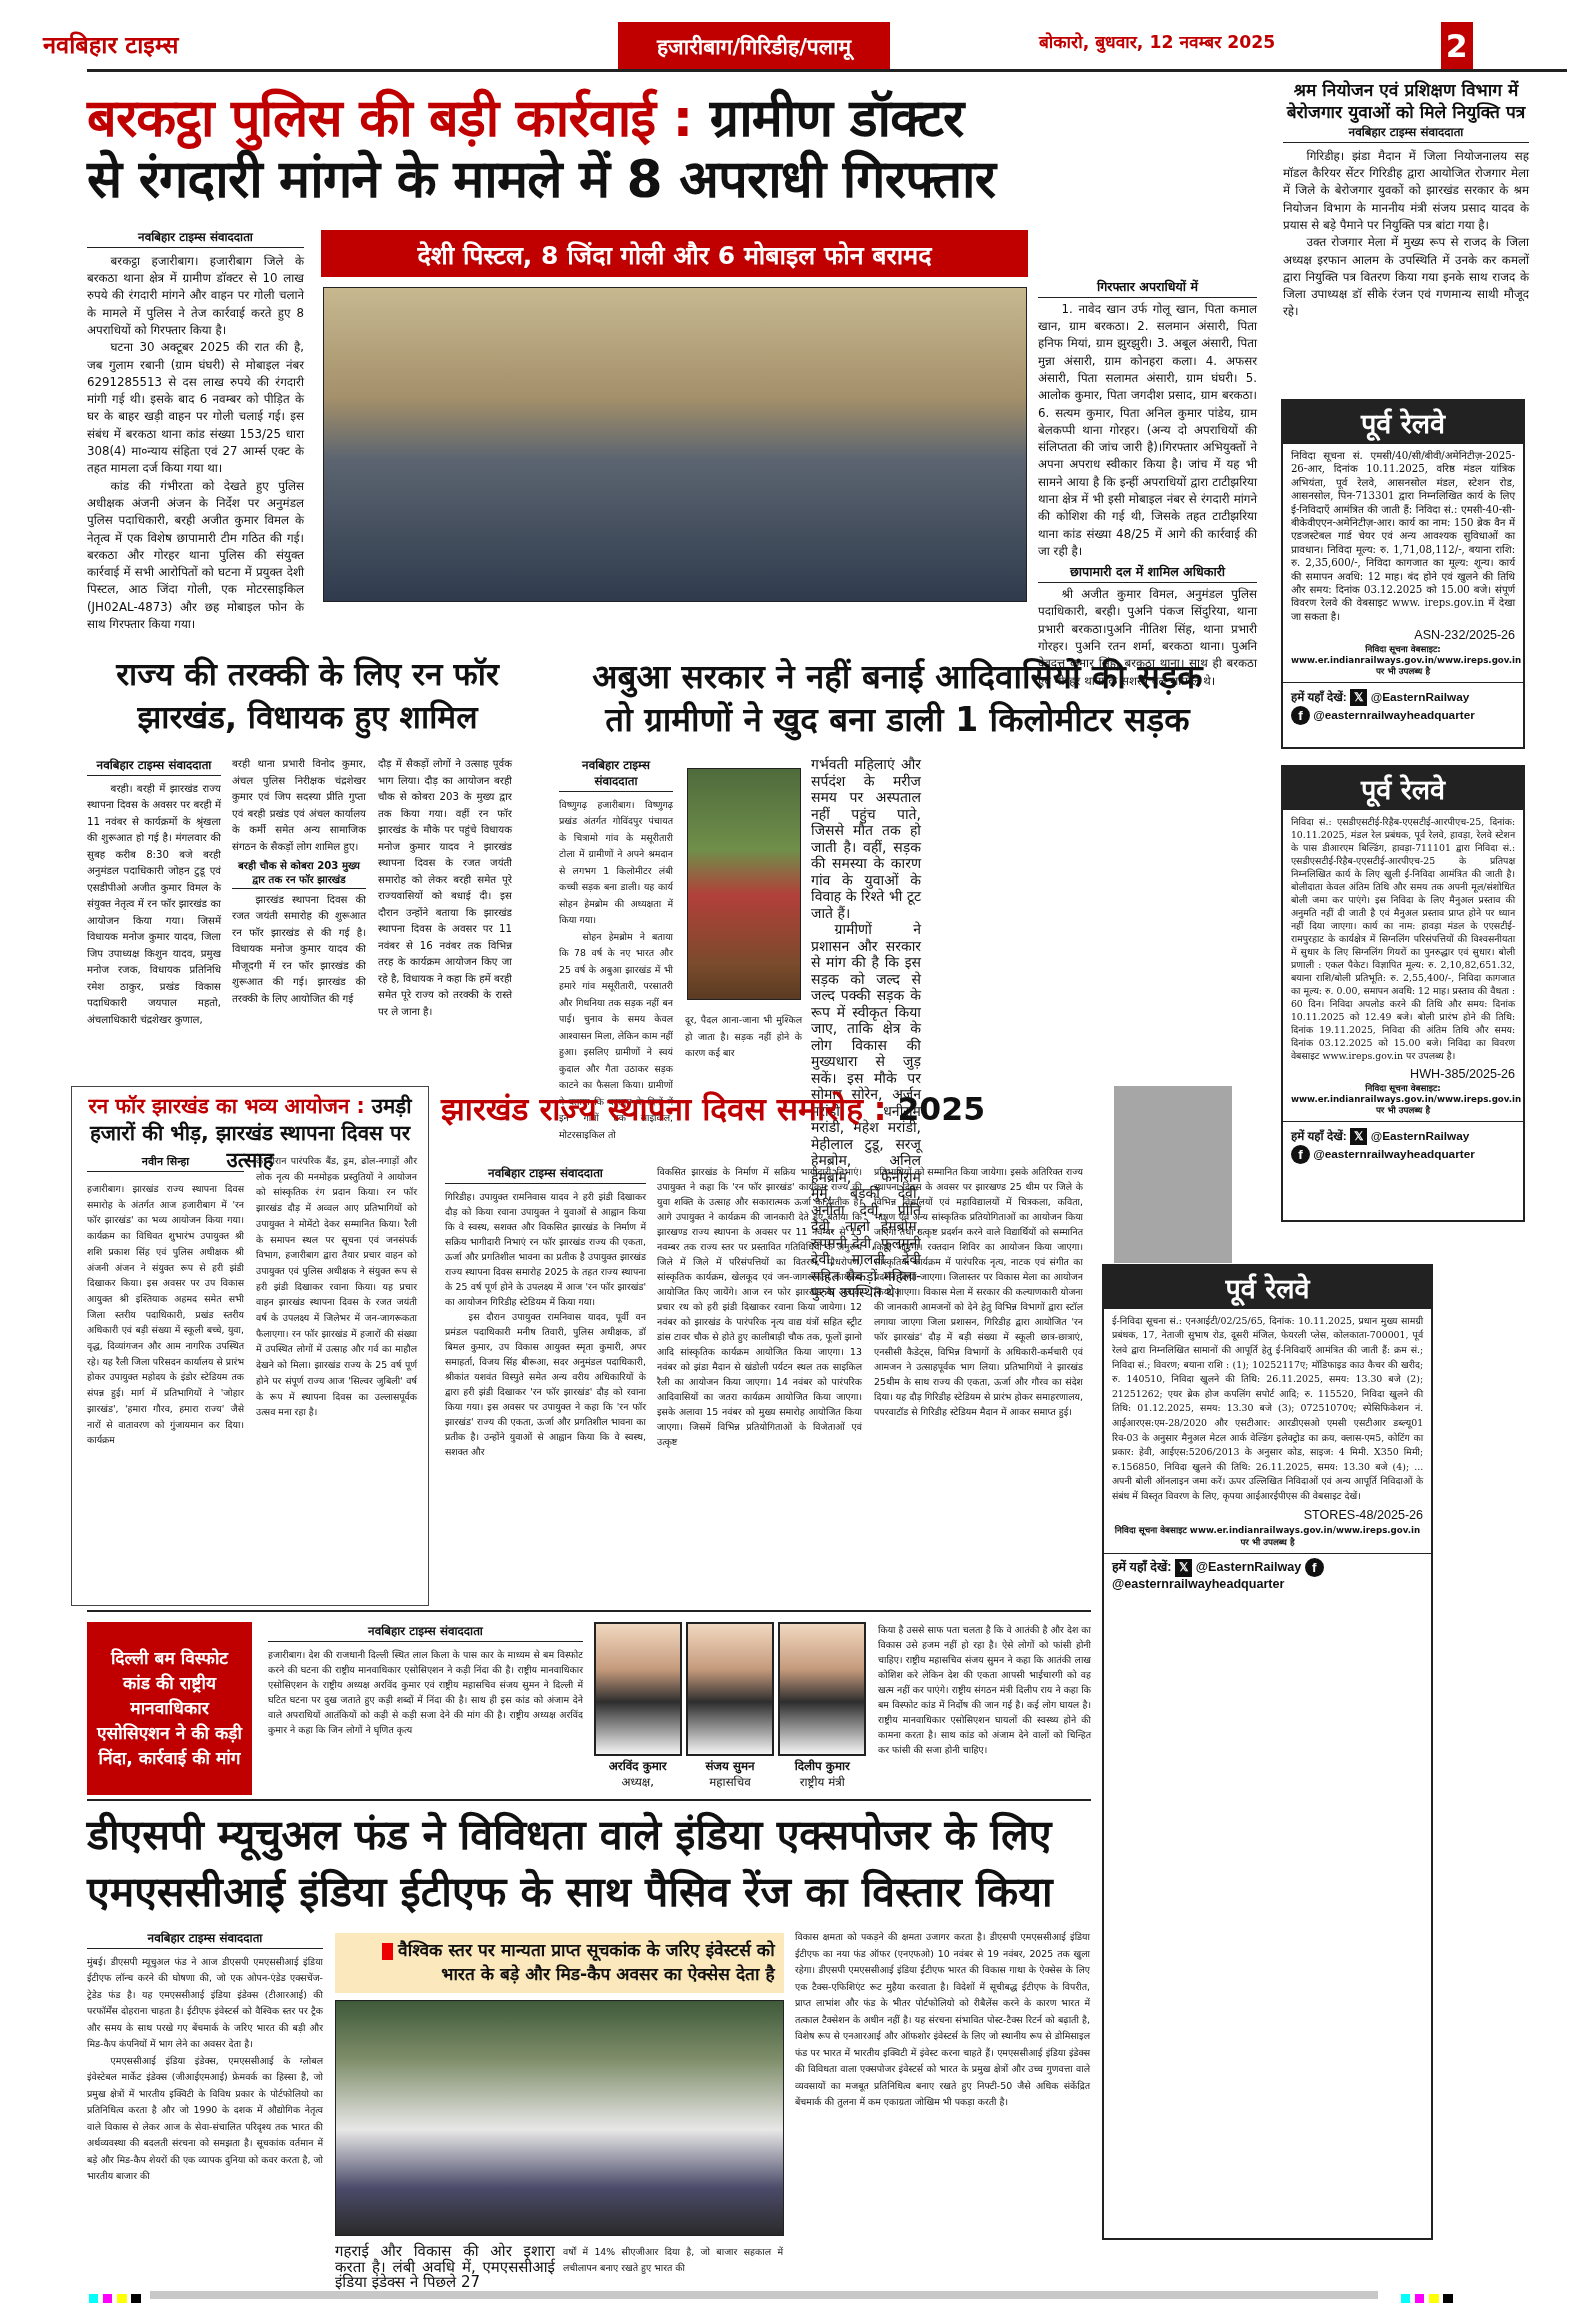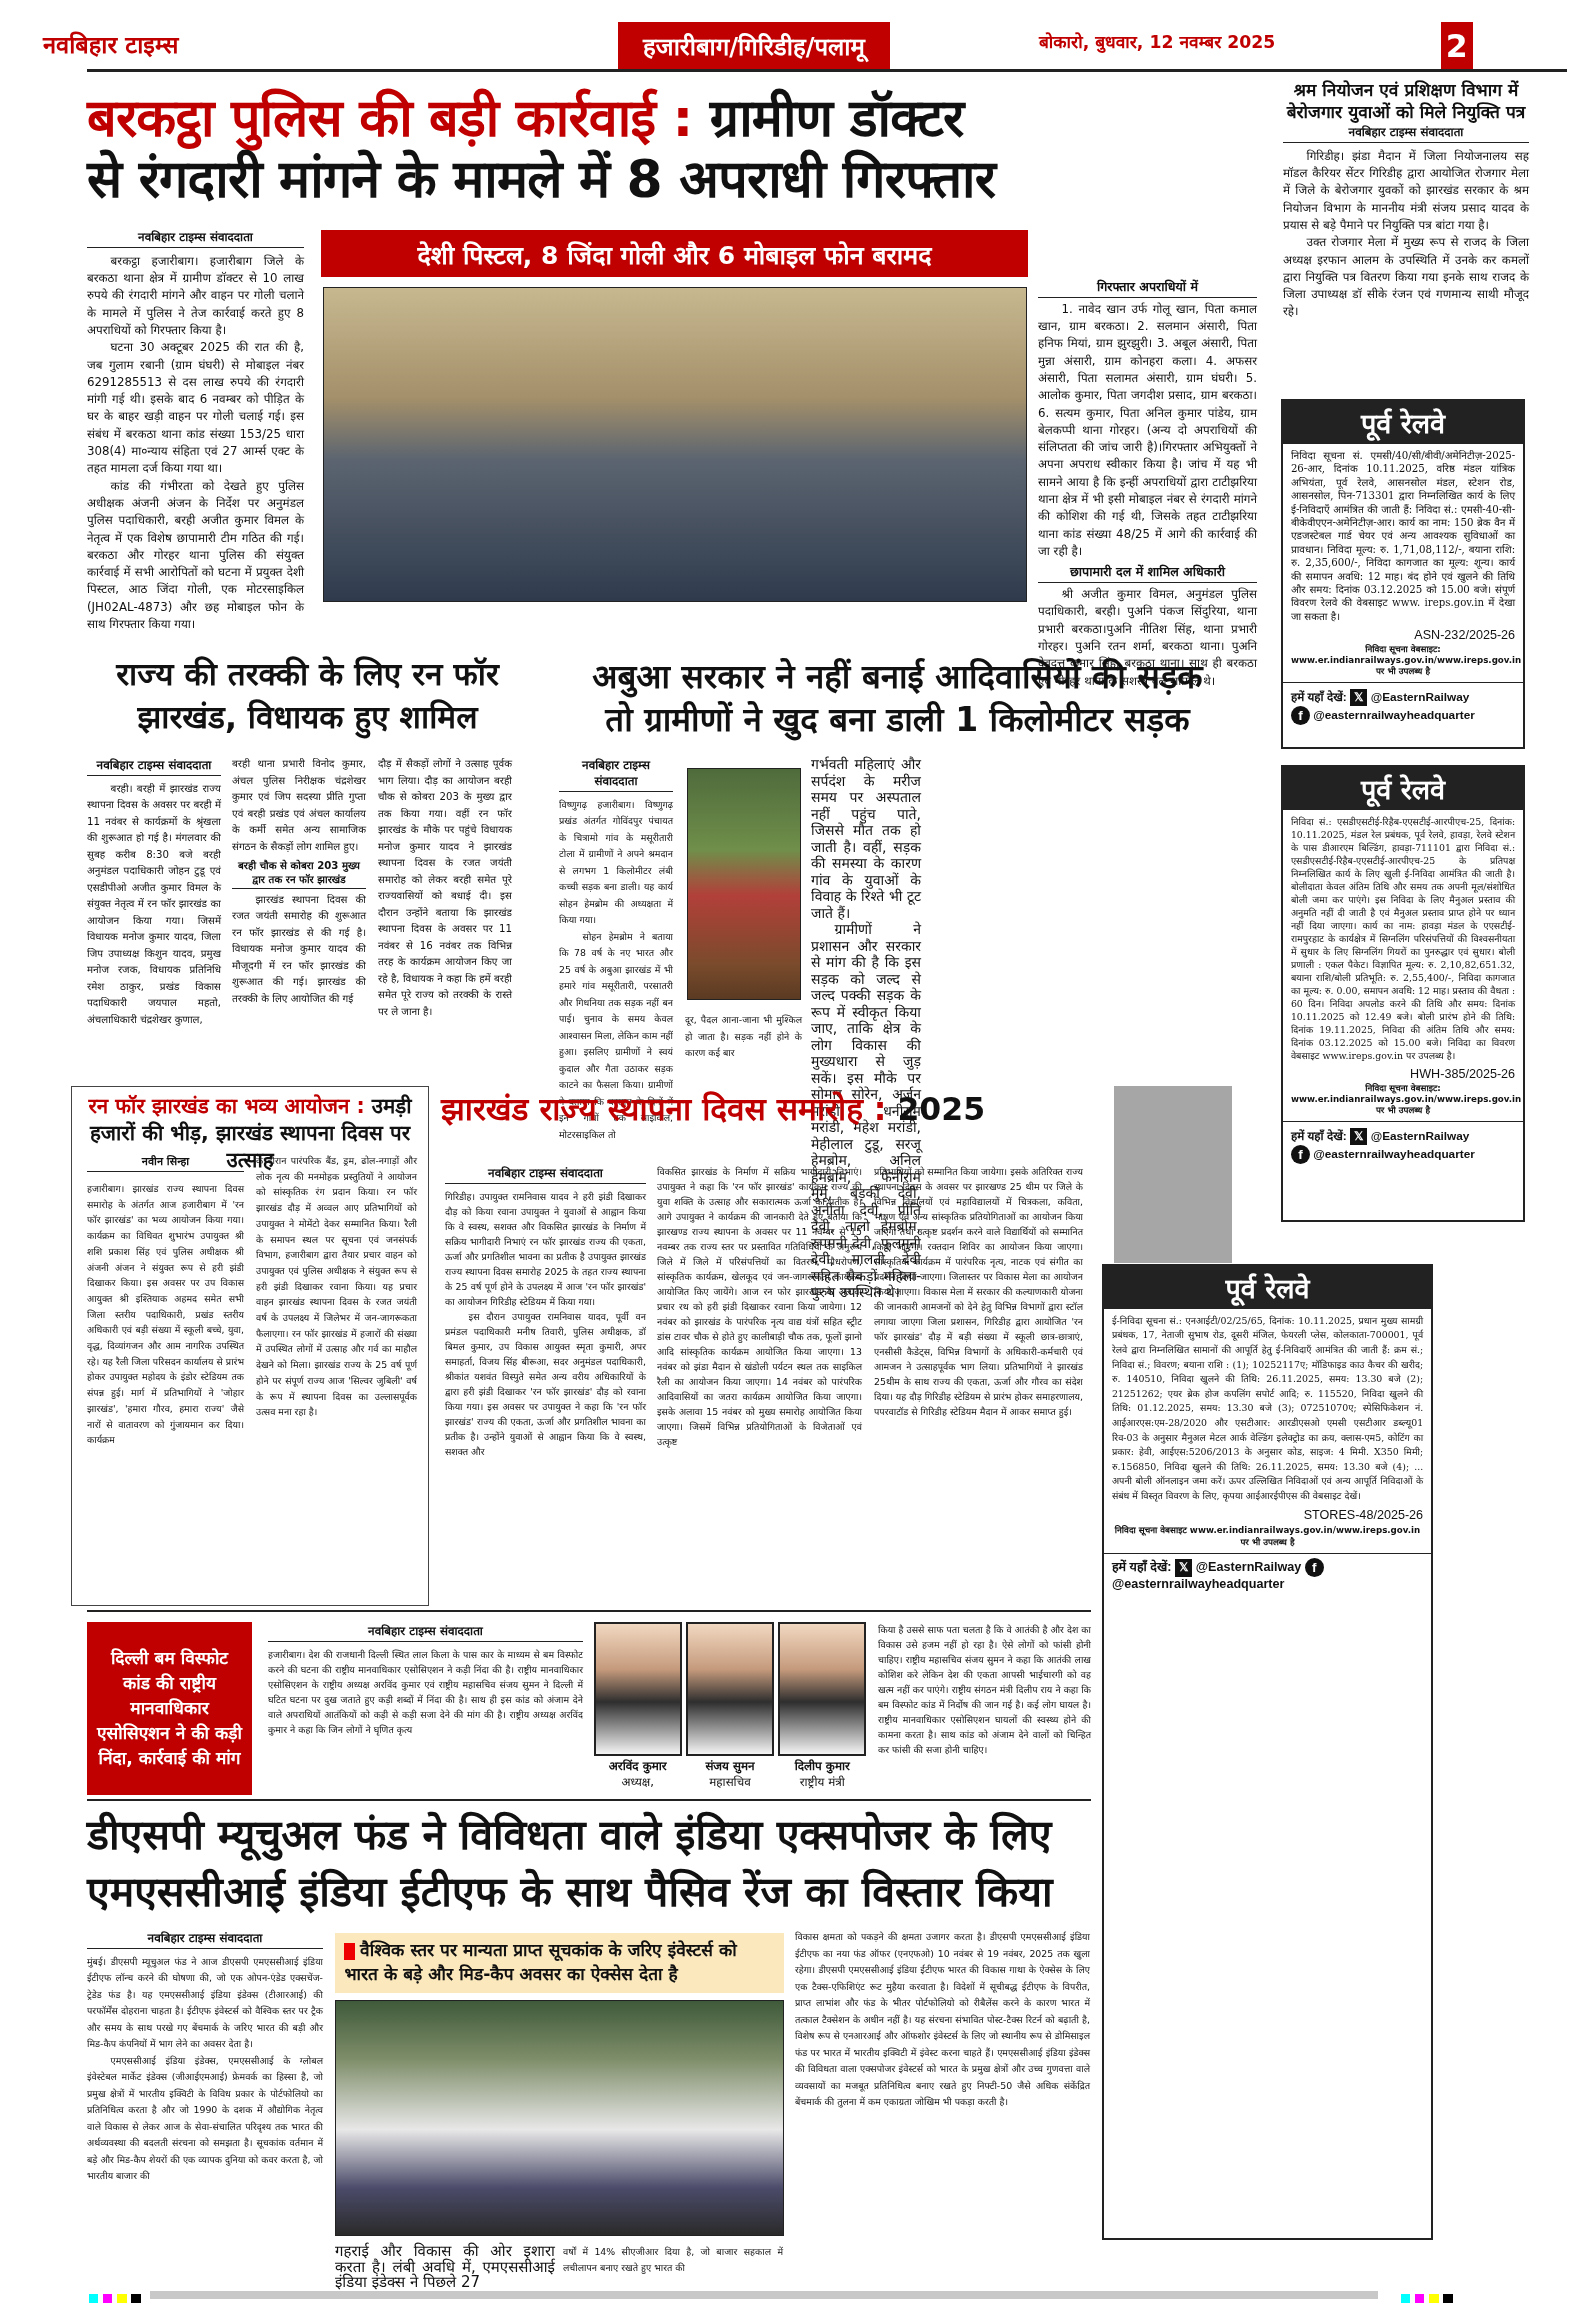--- a/index.html
+++ b/index.html
@@ -1,20 +1,20 @@
 <!DOCTYPE html>
 <html style="font-size:12.6px"><head>
 <meta charset="utf-8">
 <style>
   * { box-sizing: border-box; margin: 0; padding: 0; }
   body { width: 1575px; height: 2319px; background: #fff; font-family: "DejaVu Sans", sans-serif; color: #111; position: relative; overflow: hidden; }
   .abs { position: absolute; }
   .red { color: #c00000; }
   .masthead-title { left: 43px; top: 27.6px; font-size: 23.6px; font-weight: bold; color: #c00000; }
-  .edition-box { left: 618px; top: 22px; width: 272px; height: 47px; background: #c00000; color: #fff; font-size: 24px; font-weight: bold; display: flex; align-items: center; justify-content: center; }
+  .edition-box { left: 618px; top: 22px; width: 272px; height: 47px; background: #c00000; color: #fff; font-size: 21px; font-weight: bold; display: flex; align-items: center; justify-content: center; }
   .dateline { left: 1039px; top: 30px; font-size: 17.3px; font-weight: bold; color: #c00000; }
   .pagenum { left: 1441px; top: 22px; width: 31.5px; height: 47px; background: #c00000; color: #fff; font-size: 31.5px; font-weight: bold; display: flex; align-items: center; justify-content: center; }
   .topline { left: 87px; top: 69px; width: 1480px; height: 3.1px; background: #222; }
   .lead-h1 { left: 87px; top: 88px; width: 1165px; font-size: 52px; font-weight: bold; line-height: 61px; letter-spacing: -0.8px; }
   .byline { font-size: 11.8px; font-weight: bold; text-align: center; border-bottom: 1.6px solid #222; padding-bottom: 3.1px; margin-bottom: 4.7px; }
   .body-text { font-size: 11.8px; line-height: 17.3px; text-align: justify; }
   .body-text p { text-indent: 23.6px; }
   .subhead { font-size: 12.6px; font-weight: bold; text-align: center; border-bottom: 1.6px solid #222; margin: 3.1px 0 3.1px; padding-bottom: 1.6px; }
   .red-banner { background: #c00000; color: #fff; font-size: 25px; font-weight: bold; display: flex; align-items: center; justify-content: center; }
   .photo { background: linear-gradient(135deg, #6b7f5e 0%, #a9b58f 30%, #5d4c3f 60%, #8a6d55 100%); border: 1.6px solid #222; }
@@ -29,21 +29,21 @@
   .rail-web { text-align: center; font-size: 10.2px; font-weight: bold; padding: 1.6px 7.9px 4.7px; }
   .rail-social { border-top: 1.6px solid #222; padding: 4.7px 7.9px; font-size: 15px; font-weight: bold; font-family: "Liberation Sans", sans-serif; }
   .x-icon { display: inline-block; width: 17.3px; height: 17.3px; background: #111; color: #fff; font-size: 11.8px; text-align: center; line-height: 17.3px; vertical-align: middle; }
   .fb-icon { display: inline-block; width: 19px; height: 19px; border-radius: 50%; background: #111; color: #fff; font-size: 13.4px; text-align: center; line-height: 19px; vertical-align: middle; font-weight: bold; }
   .hr { height: 2.4px; background: #222; }
   .box-outline { border: 1.6px solid #444; }
   .gray-block { background: #a6a6a6; }
   .cmyk span { display: inline-block; width: 9.4px; height: 9.4px; margin-right: 4.7px; }
   .gray-bar { background: #c8c8c8; height: 7.9px; }
   .caption { font-size: 11.8px; font-weight: bold; text-align: center; line-height: 15.7px; }
-  .highlight-box { background: #fbe9bd; font-size: 17.3px; font-weight: bold; padding: 6.3px 9.4px; line-height: 23.6px; }
+  .highlight-box { background: #fbe9bd; font-size: 17.3px; font-weight: bold; padding: 6.3px 9.4px; line-height: 23.6px; text-align: right; }
   .red-square { display: inline-block; width: 11px; height: 17.3px; background: #e00; vertical-align: middle; margin-right: 4.7px; }
 </style>
 </head>
 <body>
 
 <div class="abs masthead-title">नवबिहार टाइम्स</div>
 <div class="abs edition-box">हजारीबाग/गिरिडीह/पलामू</div>
 <div class="abs dateline">बोकारो, बुधवार, 12 नवम्बर 2025</div>
 <div class="abs pagenum">2</div>
 <div class="abs topline"></div>

